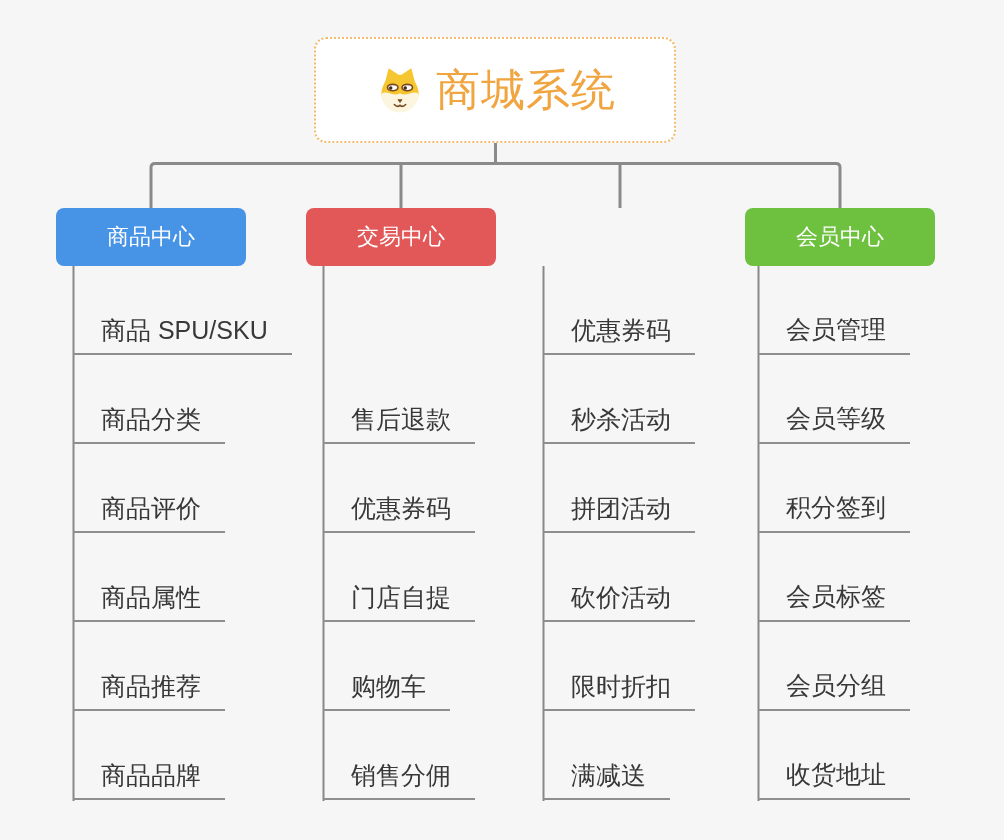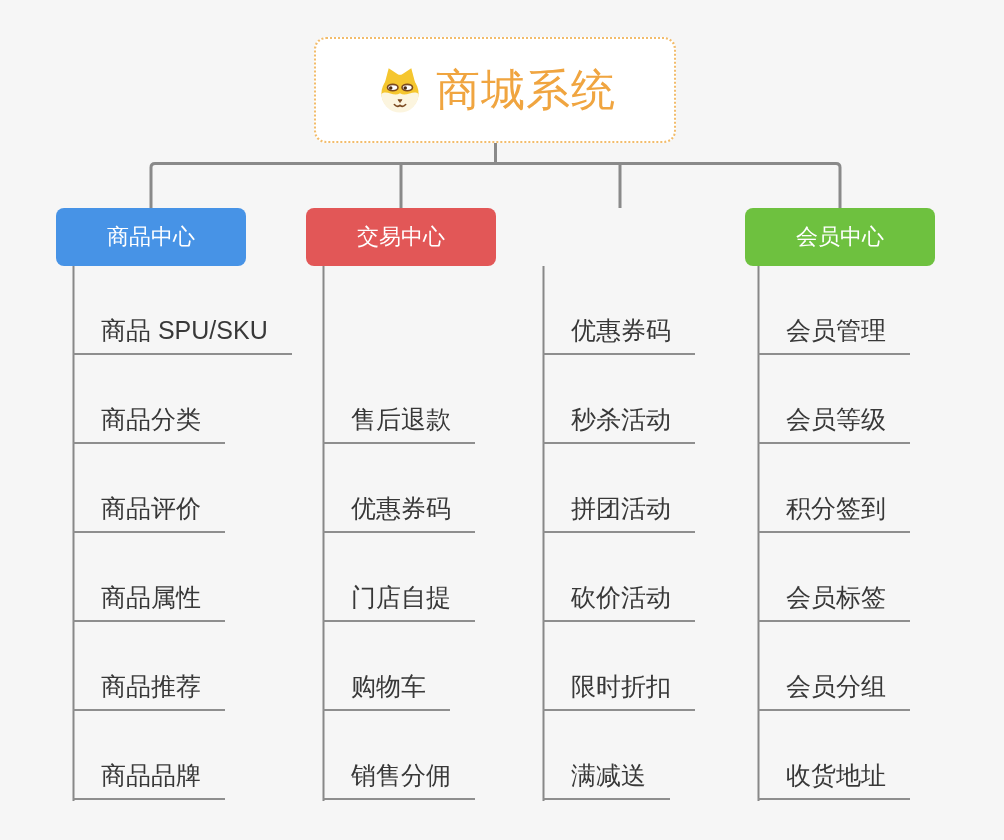--- a/index.html
+++ b/index.html
@@ -58,21 +58,21 @@
     line-height: 28px;
     color: #383838;
     padding: 0 24px 9px 28px;
     border-bottom: 2px solid #8E8E8E;
     white-space: nowrap;
   }
   
   .c1 { left: 73px; }
   .c2 { left: 323px; }
   .c3 { left: 543px; }
-  .c4 { left: 758px; }
+  .c4 { left: 758px; font-family: Liberation Serif, serif; }
   
   .r1 { top: 316px; }
   .r2 { top: 405px; }
   .r3 { top: 494px; }
   .r4 { top: 583px; }
   .r5 { top: 672px; }
   .r6 { top: 761px; }
 </style>
 </head>
 <body>

